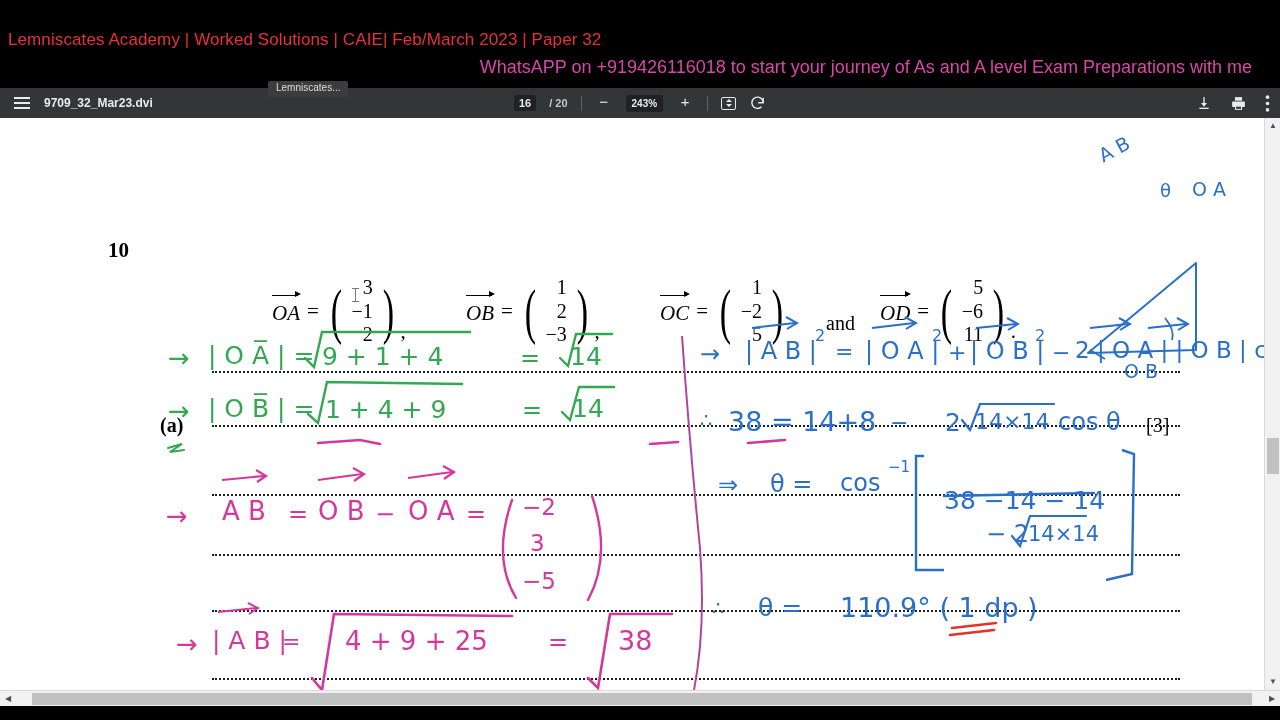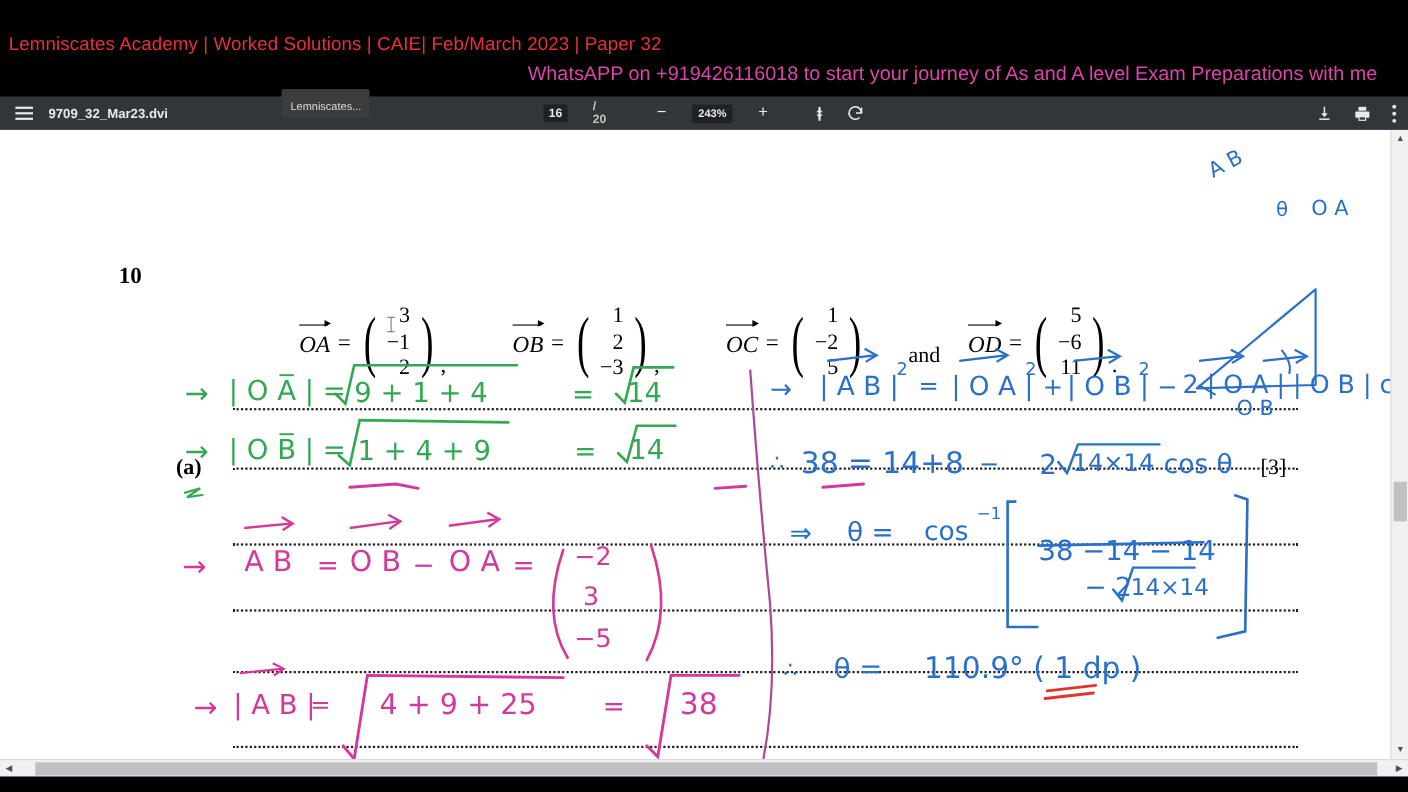--- a/index.html
+++ b/index.html
@@ -1,57 +1,57 @@
 <!DOCTYPE html>
 <html><head>
 <meta charset="utf-8">
 <style>
   * { box-sizing: border-box; margin: 0; padding: 0; }
   html, body {
     width: 1280px; height: 720px;
     background: #000; overflow: hidden;
     font-family: "Liberation Sans", sans-serif;
   }
-  #app { position: relative; width: 1280px; height: 720px; background: #3b82f6; }
+  #app { position: relative; width: 1280px; height: 720px; background: #7dd3fc; }
 
   
   .banner { position: absolute; left: 0; top: 0; width: 1280px; height: 88px; background: #000; }
   .banner-line1 {
     position: absolute; left: 8px; top: 30px;
     color: #e8303a; font-size: 17px; letter-spacing: .1px; white-space: nowrap;
   }
   .banner-line2 {
     position: absolute; right: 28px; top: 57px;
     color: #d946a8; font-size: 18px; white-space: nowrap;
   }
 
   
   .tooltip-chip {
-    position: absolute; left: 256px; top: 81px;
+    position: absolute; left: 268px; top: 81px;
     background: #3c3c3c; color: #ddd; font-size: 10px;
-    padding: 11px 8px 4px; border-radius: 2px; white-space: nowrap;
+    padding: 1px 8px 4px; border-radius: 2px; white-space: nowrap;
     z-index: 30;
   }
 
   
   .toolbar {
     position: absolute; left: 0; top: 88px; width: 1280px; height: 30px;
     background: #323639; display: flex; align-items: center; z-index: 20;
   }
   .tb-left { display: flex; align-items: center; gap: 14px; padding-left: 14px; }
   .hamburger { width: 16px; height: 12px; position: relative; cursor: pointer; }
   .hamburger i { position: absolute; left: 0; width: 16px; height: 1.6px; background: #e8eaed; }
   .hamburger i:nth-child(1) { top: 0; }
   .hamburger i:nth-child(2) { top: 5px; }
   .hamburger i:nth-child(3) { top: 10px; }
   .doc-title { color: #e8eaed; font-size: 12px; font-weight: bold; white-space: nowrap; }
 
   .tb-center {
     position: absolute; left: 0; right: 0; margin: 0 auto; width: 270px;
-    display: flex; align-items: center; justify-content: center; gap: 23px;
+    display: flex; align-items: center; justify-content: center; gap: 13px;
   }
   .page-box {
     background: #202124; color: #e8eaed; font-size: 11px; font-weight: bold;
     padding: 2px 5px; border-radius: 2px; min-width: 22px; text-align: center;
   }
   .page-total { color: #c4c7c5; font-size: 11px; font-weight: bold; }
   .tb-div { width: 1px; height: 15px; background: #5f6368; }
   .tb-btn {
     color: #e8eaed; font-size: 15px; width: 18px; height: 18px; line-height: 16px;
     text-align: center; cursor: pointer; user-select: none;

